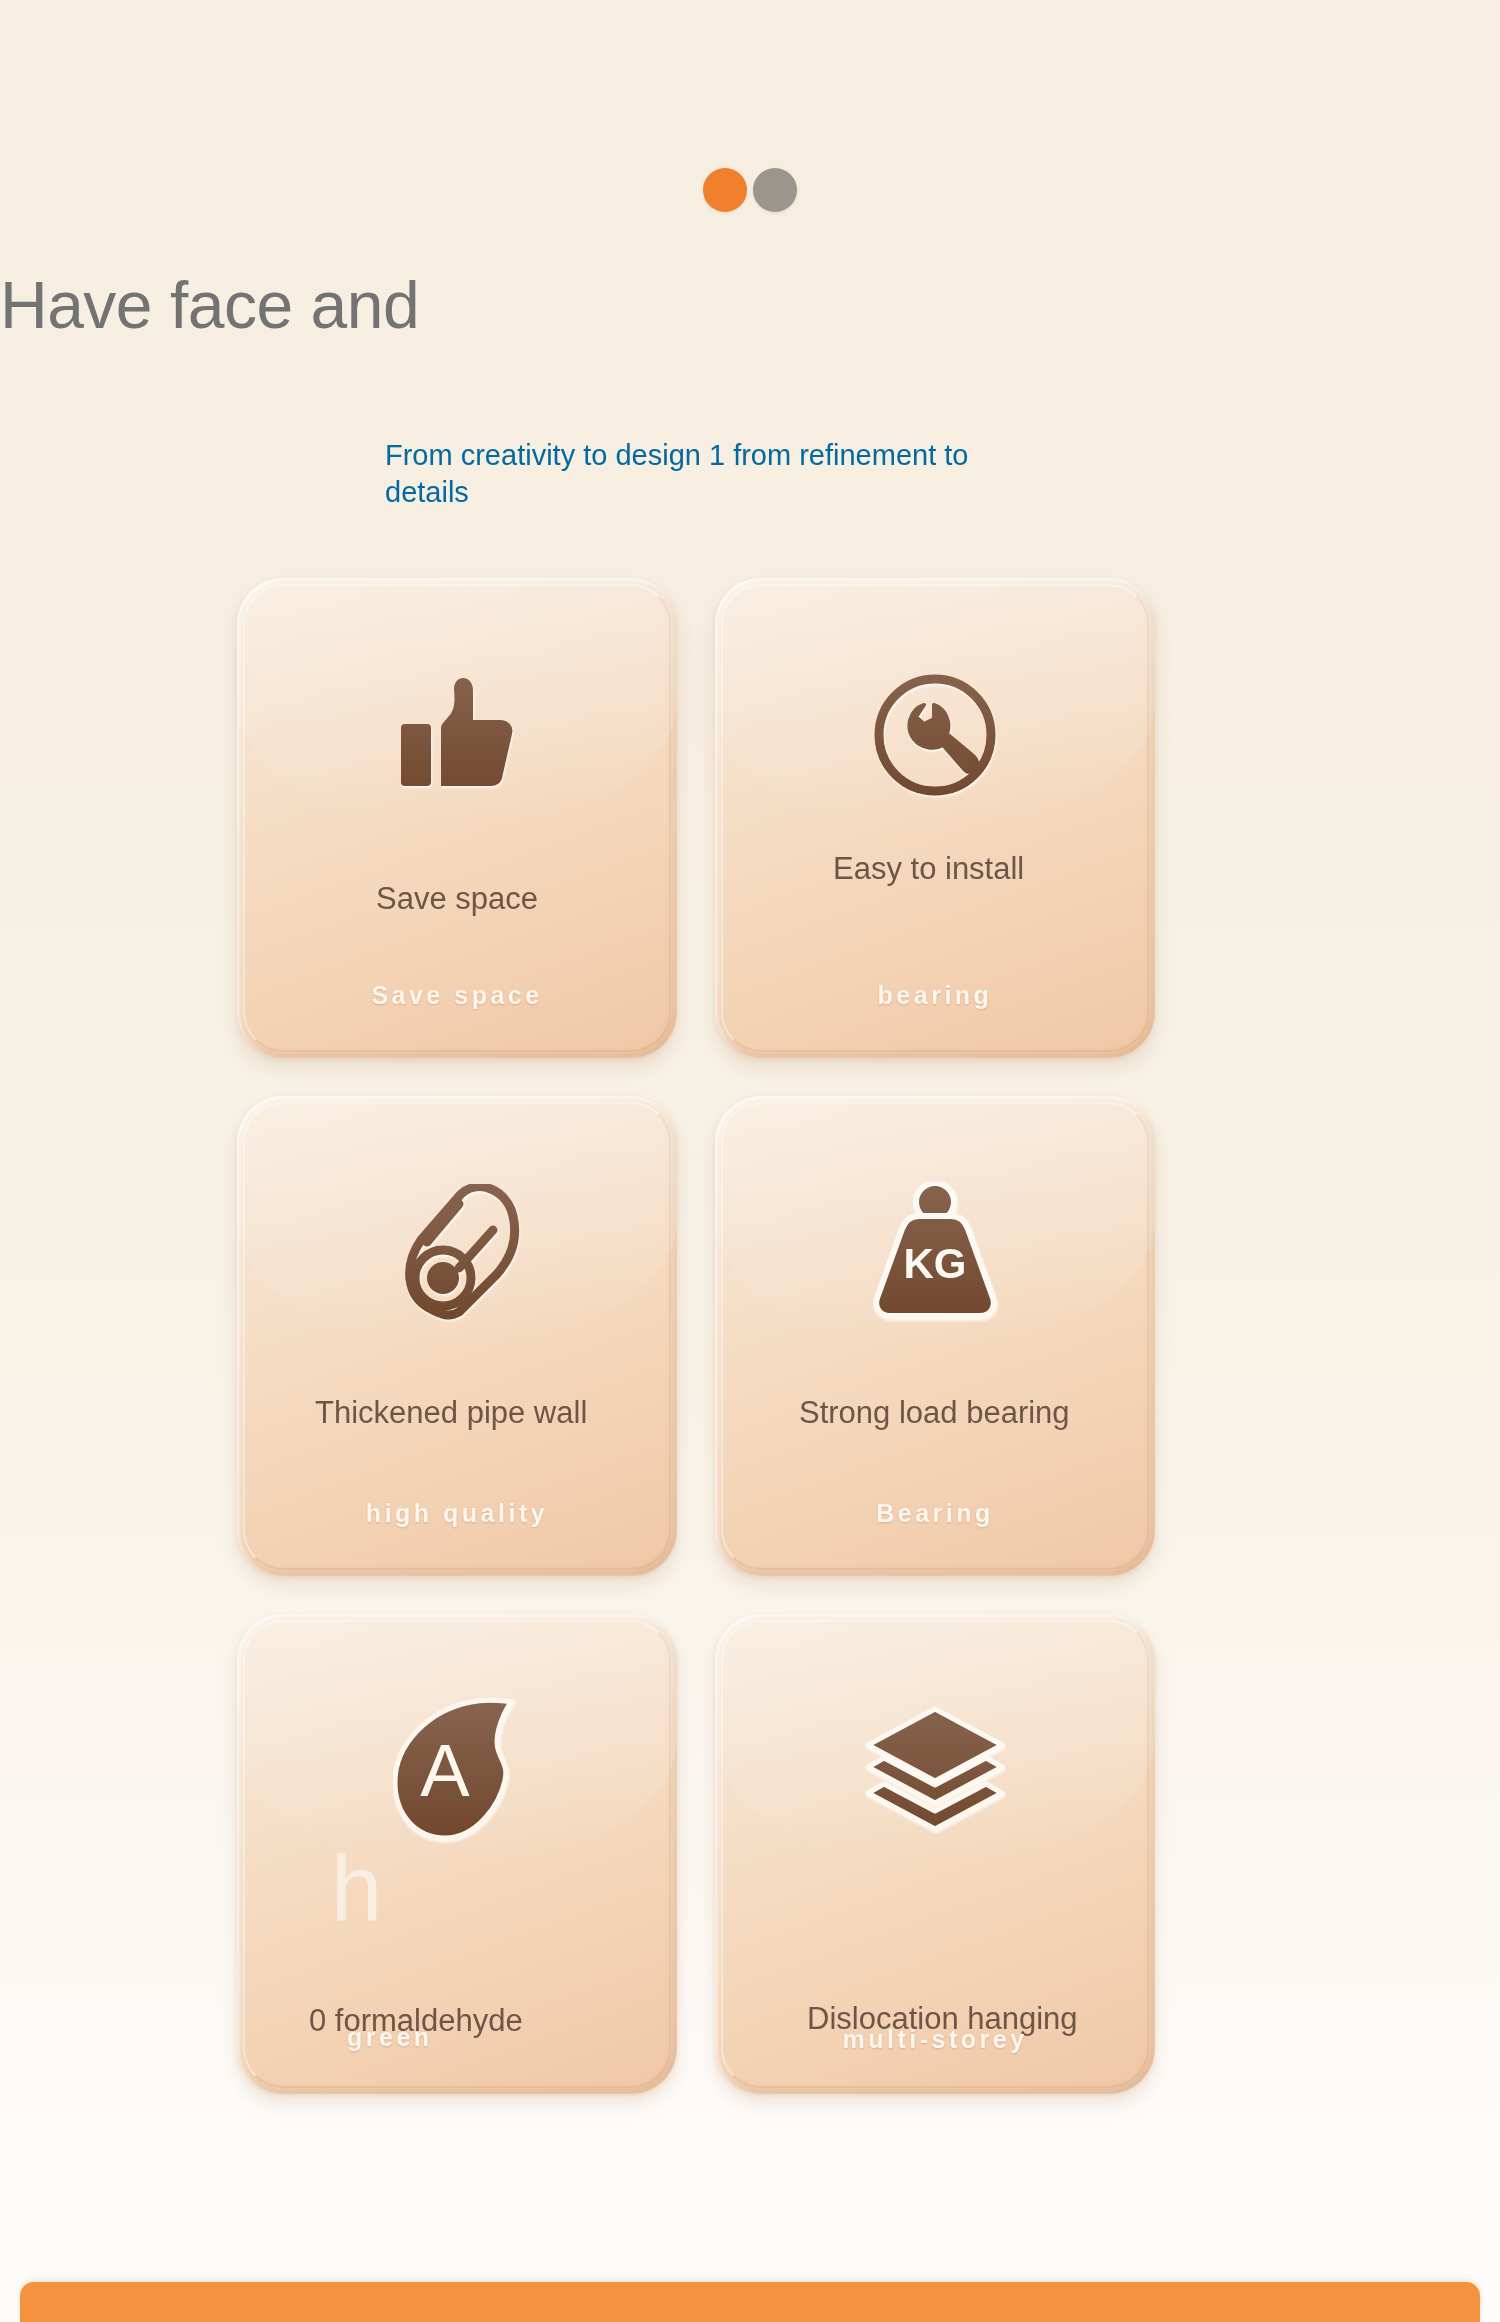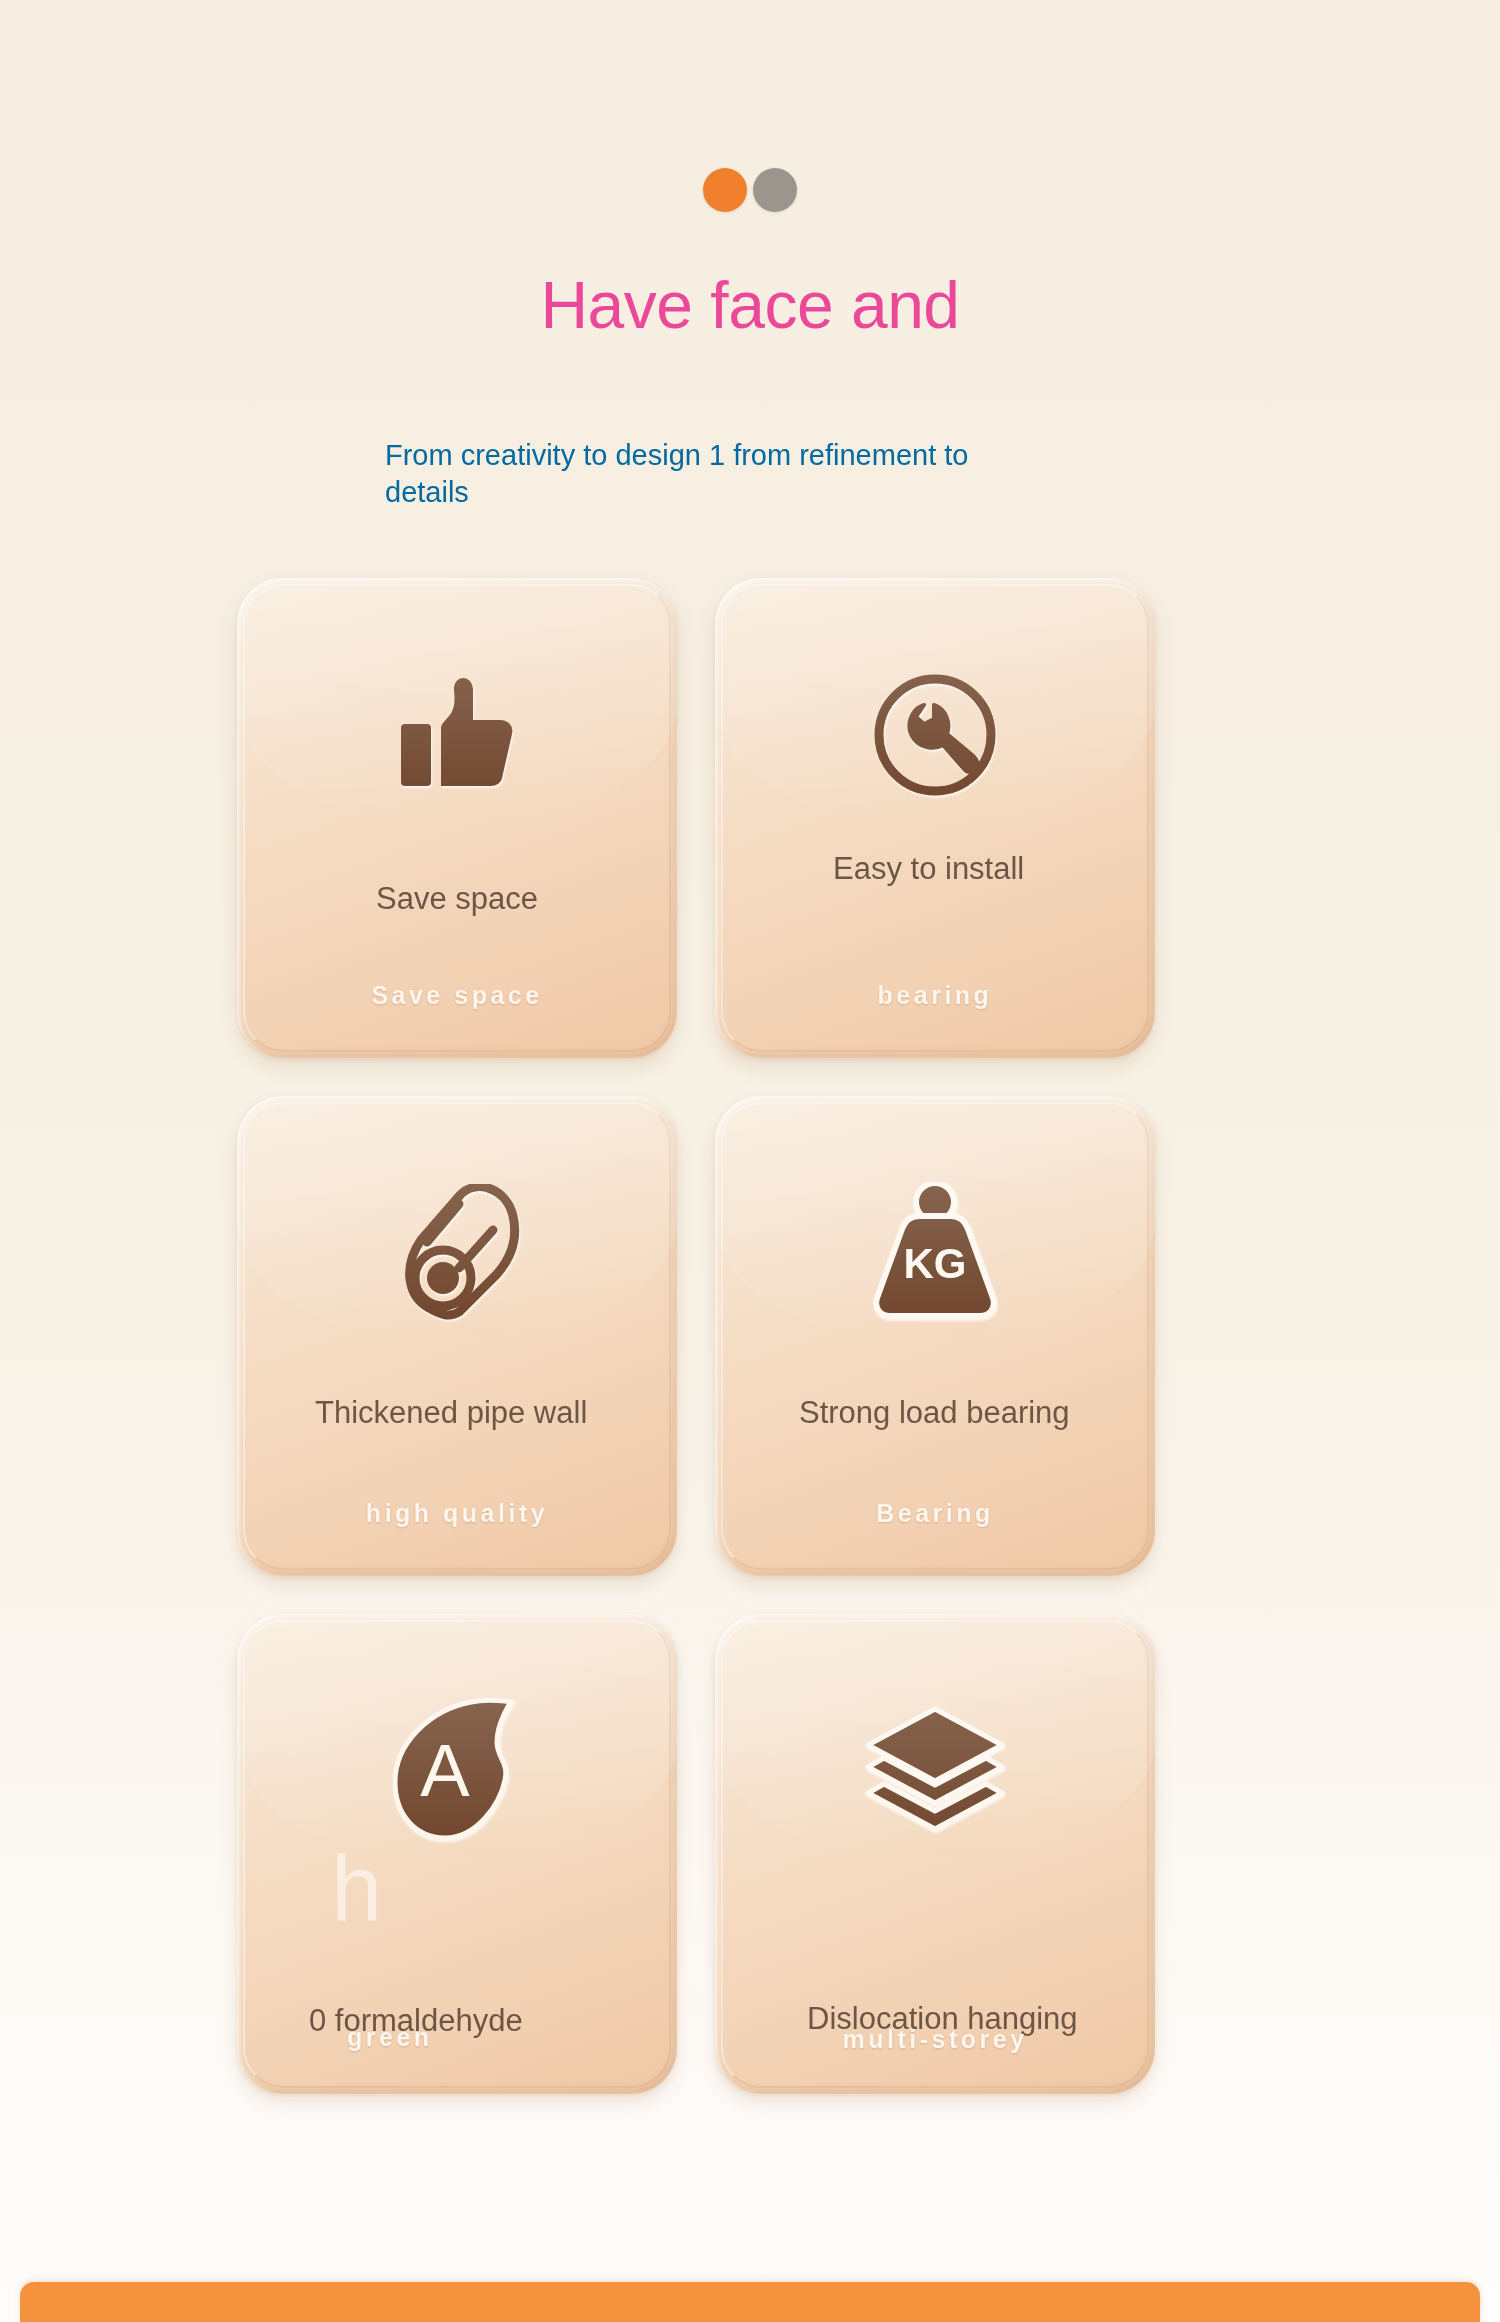--- a/index.html
+++ b/index.html
@@ -45,24 +45,23 @@
     box-shadow: 0 1px 3px rgba(150,120,90,.20);
   }
   .dot-active { background: #f0802e; }
   .dot-inactive { background: #9c958d; }
 
   
   .headline {
     position: absolute;
     top: 272px;
     left: 0; right: 0;
-    text-align: center;
     font-size: 66px;
     line-height: 1.0;
-    color: #ec4899;
+    color: #737373;
     letter-spacing: -0.5px;
     font-weight: 400;
     white-space: pre-line;
     
     height: 112px;
     overflow: hidden;
   }
 
   .subhead {
     position: absolute;

